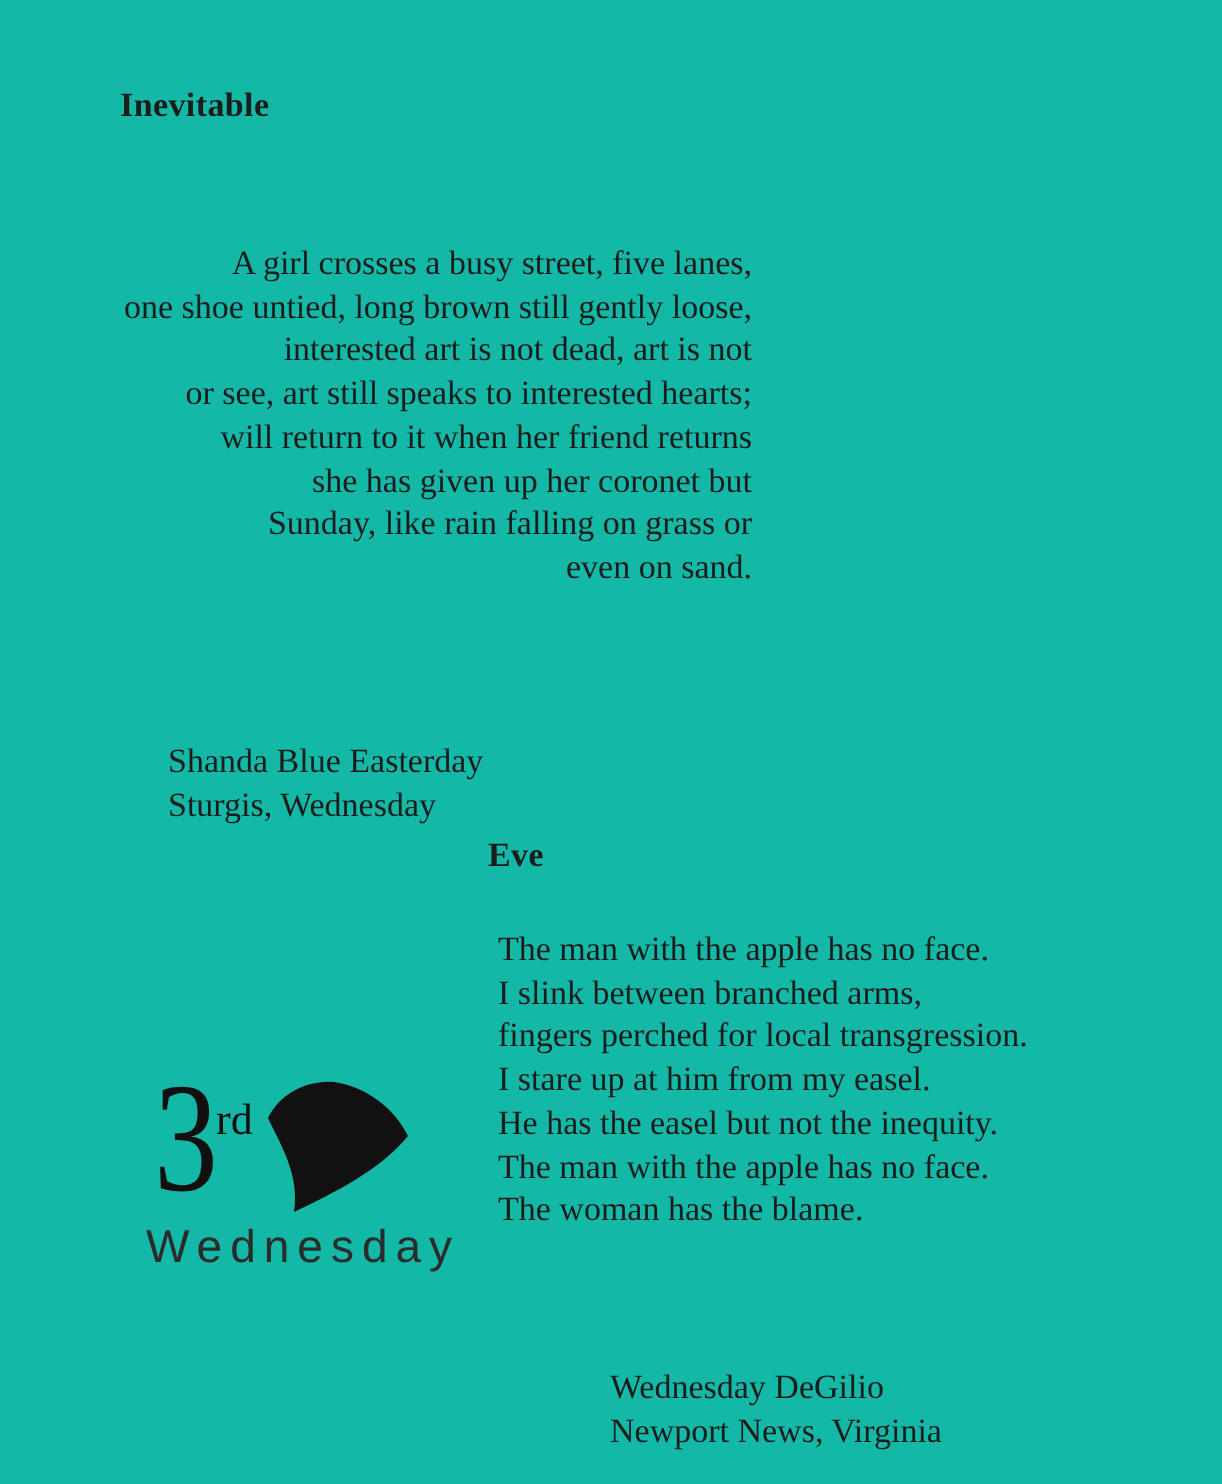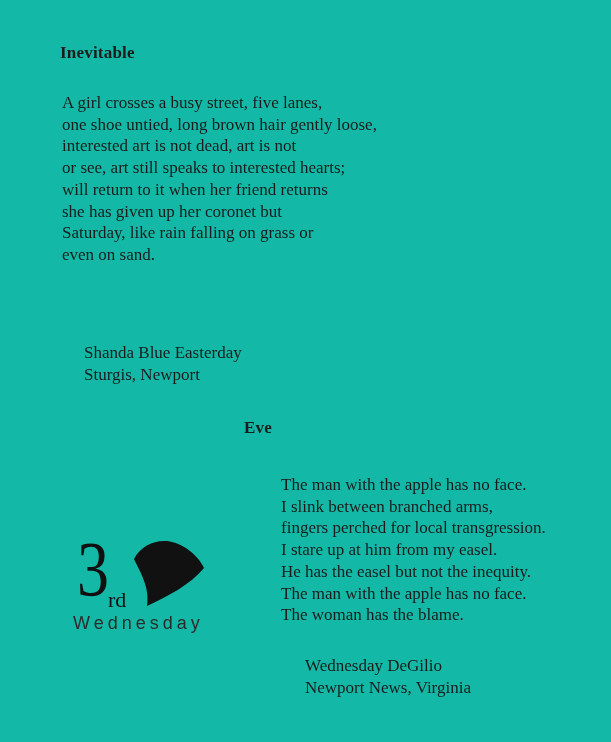--- a/index.html
+++ b/index.html
@@ -21,27 +21,28 @@
     letter-spacing: 0.2px;
   }
   #poem1-title { left: 60px; top: 42px; }
   #poem2-title { left: 244px; top: 417px; }
   .poem-body {
     position: absolute;
     font-size: 17px;
     line-height: 21.7px;
     white-space: nowrap;
   }
-  #poem1-body { left: 62px; top: 92px; }
-  #poem2-body { left: 249px; top: 474px; margin-left: 32px; }
+  #poem1-body { left: 62px; top: 121px; text-align: right; }
+  #poem2-body { left: 249px; top: 464px; }
   .attribution {
     position: absolute;
     font-size: 17px;
     line-height: 22px;
     white-space: nowrap;
+    margin-top: 28px;
   }
   #poem1-attribution { left: 84px; top: 342px; }
   #poem2-attribution { left: 305px; top: 655px; }
 
   
   .logo {
     position: absolute;
     left: 73px;
     top: 538px;
     width: 140px;
@@ -61,63 +62,62 @@
     transform-origin: left center;
   }
   .logo-ordinal {
     position: absolute;
     left: 35px;
     top: 11px;
     font-family: "Liberation Serif", serif;
     font-size: 22px;
     line-height: 22px;
     color: #101010;
-    margin-top: 40px;
   }
   .logo-fin {
     position: absolute;
     left: 54px;
     top: 1px;
     width: 78px;
     height: 68px;
   }
   .logo-word {
     position: absolute;
     left: 0px;
     top: 72px;
     width: 140px;
     font-family: "Liberation Sans", sans-serif;
-    font-size: 18px;
+    font-size: 23px;
     line-height: 26px;
     letter-spacing: 4px;
     color: #2b2b2b;
     white-space: nowrap;
   }
 </style>
 </head>
 <body>
 
 <div class="page">
 
   <div class="poem-title" id="poem1-title">Inevitable</div>
 
   <div class="poem-body" id="poem1-body">
     <div>A girl crosses a busy street, five lanes,</div>
-    <div>one shoe untied, long brown hair gently loose,</div>
+    <div>one shoe untied, long brown still gently loose,</div>
     <div>interested art is not dead, art is not</div>
     <div>or see, art still speaks to interested hearts;</div>
     <div>will return to it when her friend returns</div>
     <div>she has given up her coronet but</div>
-    <div>Saturday, like rain falling on grass or</div>
+    <div>Sunday, like rain falling on grass or</div>
     <div>even on sand.</div>
   </div>
 
   <div class="attribution" id="poem1-attribution">
     <div>Shanda Blue Easterday</div>
-    <div>Sturgis, Newport</div>
+    <div>Sturgis, Wednesday</div>
   </div>
 
   <div class="poem-title" id="poem2-title">Eve</div>
 
   <div class="poem-body" id="poem2-body">
     <div>The man with the apple has no face.</div>
     <div>I slink between branched arms,</div>
     <div>fingers perched for local transgression.</div>
     <div>I stare up at him from my easel.</div>
     <div>He has the easel but not the inequity.</div>

